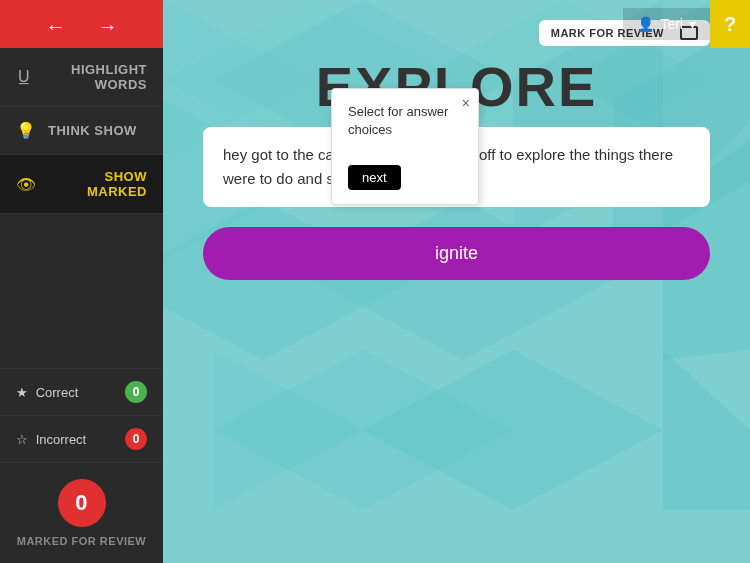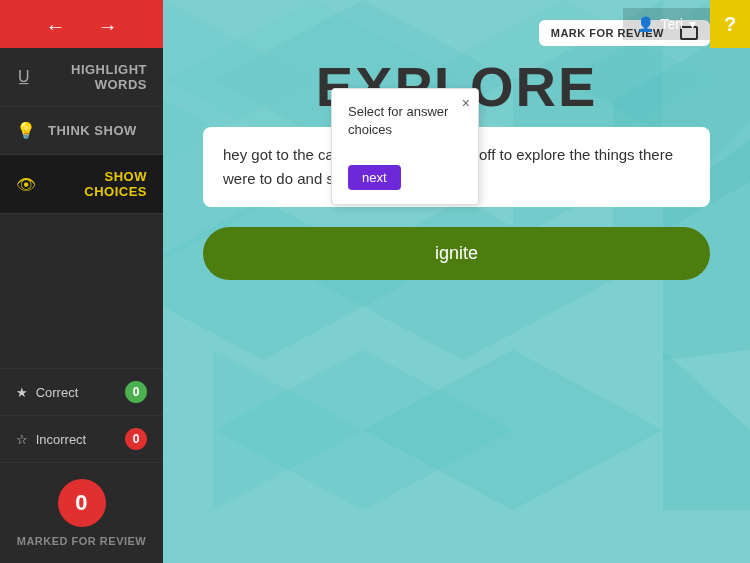--- a/index.html
+++ b/index.html
@@ -202,21 +202,21 @@
       padding: 16px 20px;
       width: 100%;
       font-size: 15px;
       color: #333;
       line-height: 1.6;
       margin-bottom: 20px;
     }
 
     .choice-btn {
       width: 100%;
-      background: #4d7c0f;
+      background: #a21caf;
       color: white;
       border: none;
       border-radius: 28px;
       padding: 16px;
       font-size: 18px;
       cursor: pointer;
       margin-bottom: 14px;
       font-weight: 500;
     }
 
@@ -246,21 +246,21 @@
     }
 
     #tooltip-popup .tooltip-text {
       font-size: 13px;
       color: #333;
       margin-bottom: 26px;
       line-height: 1.4;
     }
 
     #tooltip-popup .next-btn {
-      background: #6d28d9;
+      background: #000000;
       color: white;
       border: none;
       border-radius: 4px;
       padding: 5px 14px;
       font-size: 13px;
       cursor: pointer;
     }
 
     
     #header-bar {
@@ -311,21 +311,21 @@
     <span class="label">HIGHLIGHT WORDS</span>
   </div>
 
   <div class="sidebar-item">
     <span class="icon">💡</span>
     <span class="label">THINK SHOW</span>
   </div>
 
   <div class="sidebar-item active" id="show-choices-item">
     <span class="icon">👁</span>
-    <span class="label">SHOW CHOICES</span>
+    <span class="label">SHOW MARKED</span>
   </div>
 
   <div class="sidebar-bottom">
     <div class="score-item">
       <div class="left">
         <span>★</span>
         <span>Correct</span>
       </div>
       <div class="score-badge">0</div>
     </div>

